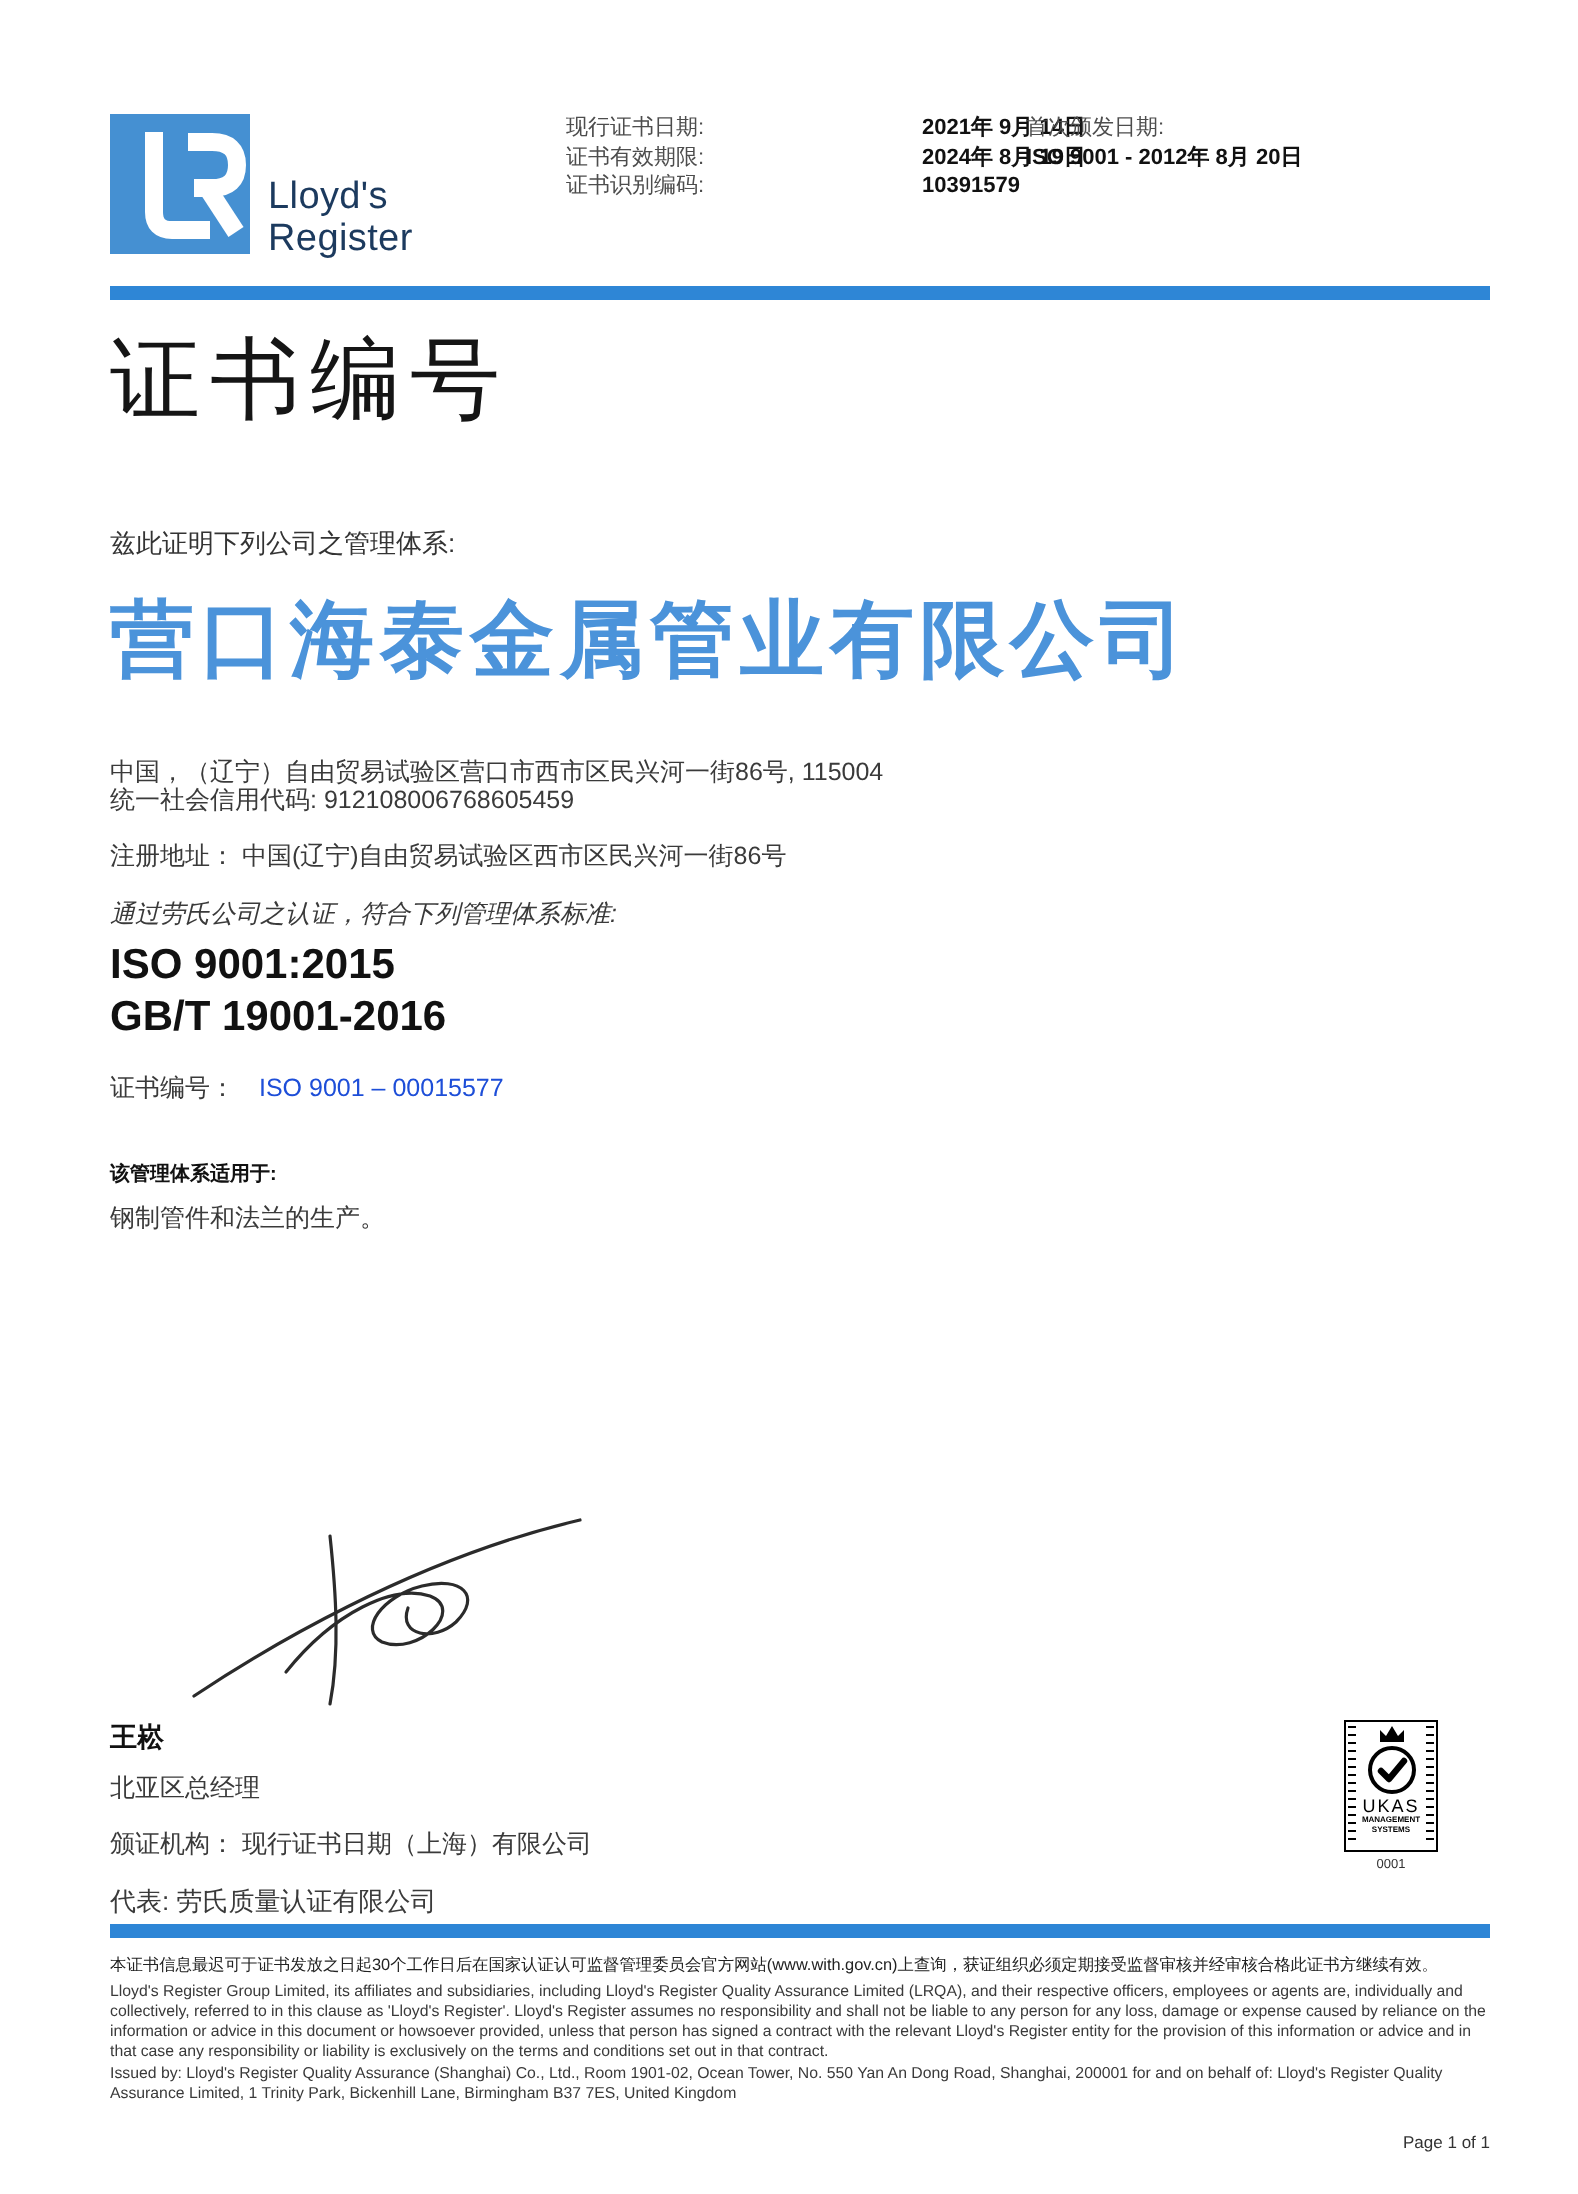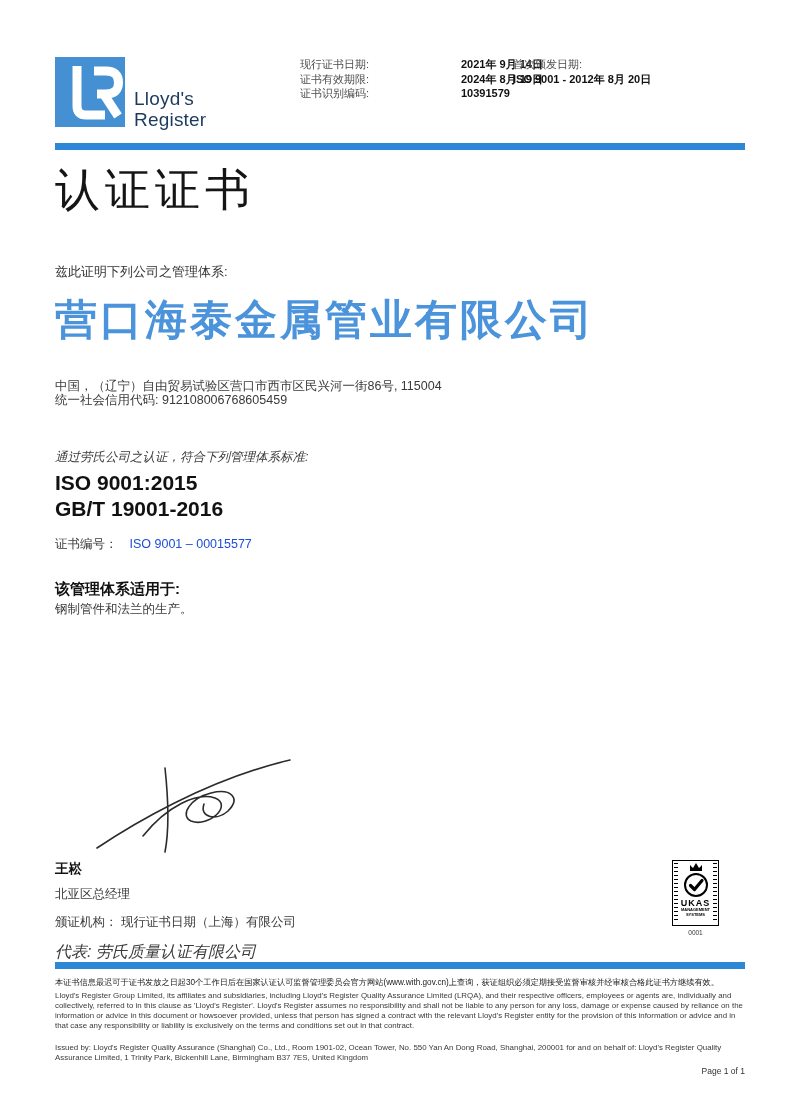--- a/index.html
+++ b/index.html
@@ -3,21 +3,21 @@
 <meta charset="utf-8">
 <style>
   * { margin:0; padding:0; box-sizing:border-box; }
   html,body { background:#fff; }
   body { font-family:"Liberation Sans","DejaVu Sans",sans-serif; color:#222; }
   .page { position:relative; width:789px; height:1097px; background:#fff; overflow:hidden; }
 
   
   .logo-square { position:absolute; left:55px; top:57px; width:70px; height:70px; }
   .wordmark { position:absolute; left:134px; top:88px; font-size:19px; line-height:21px; color:#1C3A5E; letter-spacing:0.2px; }
-  .hdr-labels { position:absolute; left:300px; top:57px; font-size:11px; line-height:14.5px; color:#4d4d4d; }
+  .hdr-labels { position:absolute; left:283px; top:57px; font-size:11px; line-height:14.5px; color:#4d4d4d; }
   .hdr-values { position:absolute; left:413px; top:57px; font-size:11px; line-height:14.5px; color:#111; font-weight:600;margin-left:48px; }
   .hdr-first  { position:absolute; left:513px; top:57px; font-size:11px; line-height:14.5px; }
   .hdr-first .lbl { color:#4d4d4d; }
   .hdr-first .val { color:#111; font-weight:600; }
 
   .bar { position:absolute; left:55px; width:690px; height:7px; background:#2E86D6; }
   .bar-top { top:143px; }
   .bar-bottom { top:962px; }
 
   .doc-title { position:absolute; left:55px; top:160px; font-family:"Liberation Serif","DejaVu Serif",serif; font-size:45px; letter-spacing:5px; color:#151515; }
@@ -27,45 +27,45 @@
   .line { position:absolute; left:55px; font-size:12.5px; color:#3a3a3a; }
   .addr { top:363px;margin-top:15px; }
   .credit { top:392px; }
   .regaddr { top:420px; }
   .approval { top:449px;font-style:italic; }
 
   .standards { position:absolute; left:55px; top:470px; font-size:21px; font-weight:700; line-height:26px; color:#111; }
   .certno { position:absolute; left:55px; top:536px; font-size:12.5px; color:#3a3a3a; }
   .certno .val { margin-left:12px; color:#1d4ed8; }
 
-  .scope-head { position:absolute; left:55px; top:580px; font-size:15px; font-weight:700; color:#111; }
+  .scope-head { position:absolute; left:55px; top:580px; font-size:10px; font-weight:700; color:#111; }
   .scope-text { position:absolute; left:55px; top:601px; font-size:12.5px; color:#3a3a3a; }
 
   .signature { position:absolute; left:85px; top:748px; }
 
   .sig-name { position:absolute; left:55px; top:860px; font-size:13.5px; font-weight:700; color:#111; }
   .sig-title { position:absolute; left:55px; top:886px; font-size:12.5px; color:#3a3a3a; }
   .sig-office { position:absolute; left:55px; top:914px; font-size:12.5px; color:#3a3a3a; }
-  .sig-behalf { position:absolute; left:55px; top:942px; font-size:16px; color:#3a3a3a;font-style:italic; }
+  .sig-behalf { position:absolute; left:55px; top:942px; font-size:13px; color:#3a3a3a; }
 
   
   .ukas-box { position:absolute; left:672px; top:860px; width:47px; height:66px; border:1.5px solid #000; background:#fff; }
   .ukas-ticks { position:absolute; top:2px; bottom:2px; width:4px;
     background:repeating-linear-gradient(to bottom, #000 0 1px, transparent 1px 4px); }
   .ukas-ticks.left { left:1px; } .ukas-ticks.right { right:1px; }
   .ukas-inner { position:absolute; left:6px; right:6px; top:1px; bottom:1px; display:flex; flex-direction:column; align-items:center; }
-  .ukas-word { font-size:9px; font-weight:700; letter-spacing:1px; color:#000; line-height:9px; margin-top:1px; }
+  .ukas-word { font-size:9px; font-weight:400; letter-spacing:1px; color:#000; line-height:9px; margin-top:1px; }
   .ukas-sub { font-size:4px; font-weight:700; line-height:4.5px; text-align:center; color:#000; }
   .ukas-num { position:absolute; left:672px; top:929px; width:47px; text-align:center; font-size:6.5px; color:#333; }
 
   
   .footer { position:absolute; left:55px; top:977px; width:692px; color:#3a3a3a; }
   .f-cn { font-size:8.2px; line-height:11px; color:#222; }
   .f-en { font-size:7.9px; line-height:10px; margin-top:3px; }
-  .f-issued { font-size:7.9px; line-height:10px; margin-top:12px; }
+  .f-issued { font-size:7.9px; line-height:10px; margin-top:1px; }
   .f-page { position:absolute; right:44px; top:1066px; font-size:8.5px; color:#333; }
 </style>
 </head>
 <body>
 
 <div class="page">
 
   <div class="logo-square">
     <svg width="70" height="70" viewBox="0 0 70 70" aria-hidden="true">
       <rect width="70" height="70" fill="#4590D2"></rect>
@@ -89,26 +89,27 @@
     <div>2024年 8月 19日</div>
     <div>10391579</div>
   </div>
   <div class="hdr-first">
     <div class="lbl">首次颁发日期:</div>
     <div class="val">ISO 9001 - 2012年 8月 20日</div>
   </div>
 
   <div class="bar bar-top"></div>
 
-  <div class="doc-title">认证证书</div>
+  <div class="doc-title">证书编号</div>
 
   <div class="intro">兹此证明下列公司之管理体系:</div>
   <div class="company-name">营口海泰金属管业有限公司</div>
   <div class="line addr">中国，（辽宁）自由贸易试验区营口市西市区民兴河一街86号, 115004</div>
   <div class="line credit">统一社会信用代码: 912108006768605459</div>
+  <div class="line regaddr">注册地址： 中国(辽宁)自由贸易试验区西市区民兴河一街86号</div>
   <div class="line approval">通过劳氏公司之认证，符合下列管理体系标准:</div>
 
   <div class="standards">
     <div>ISO 9001:2015</div>
     <div>GB/T 19001-2016</div>
   </div>
 
   <div class="certno">
     <span>证书编号：</span><span class="val">ISO 9001 – 00015577</span>
   </div>

